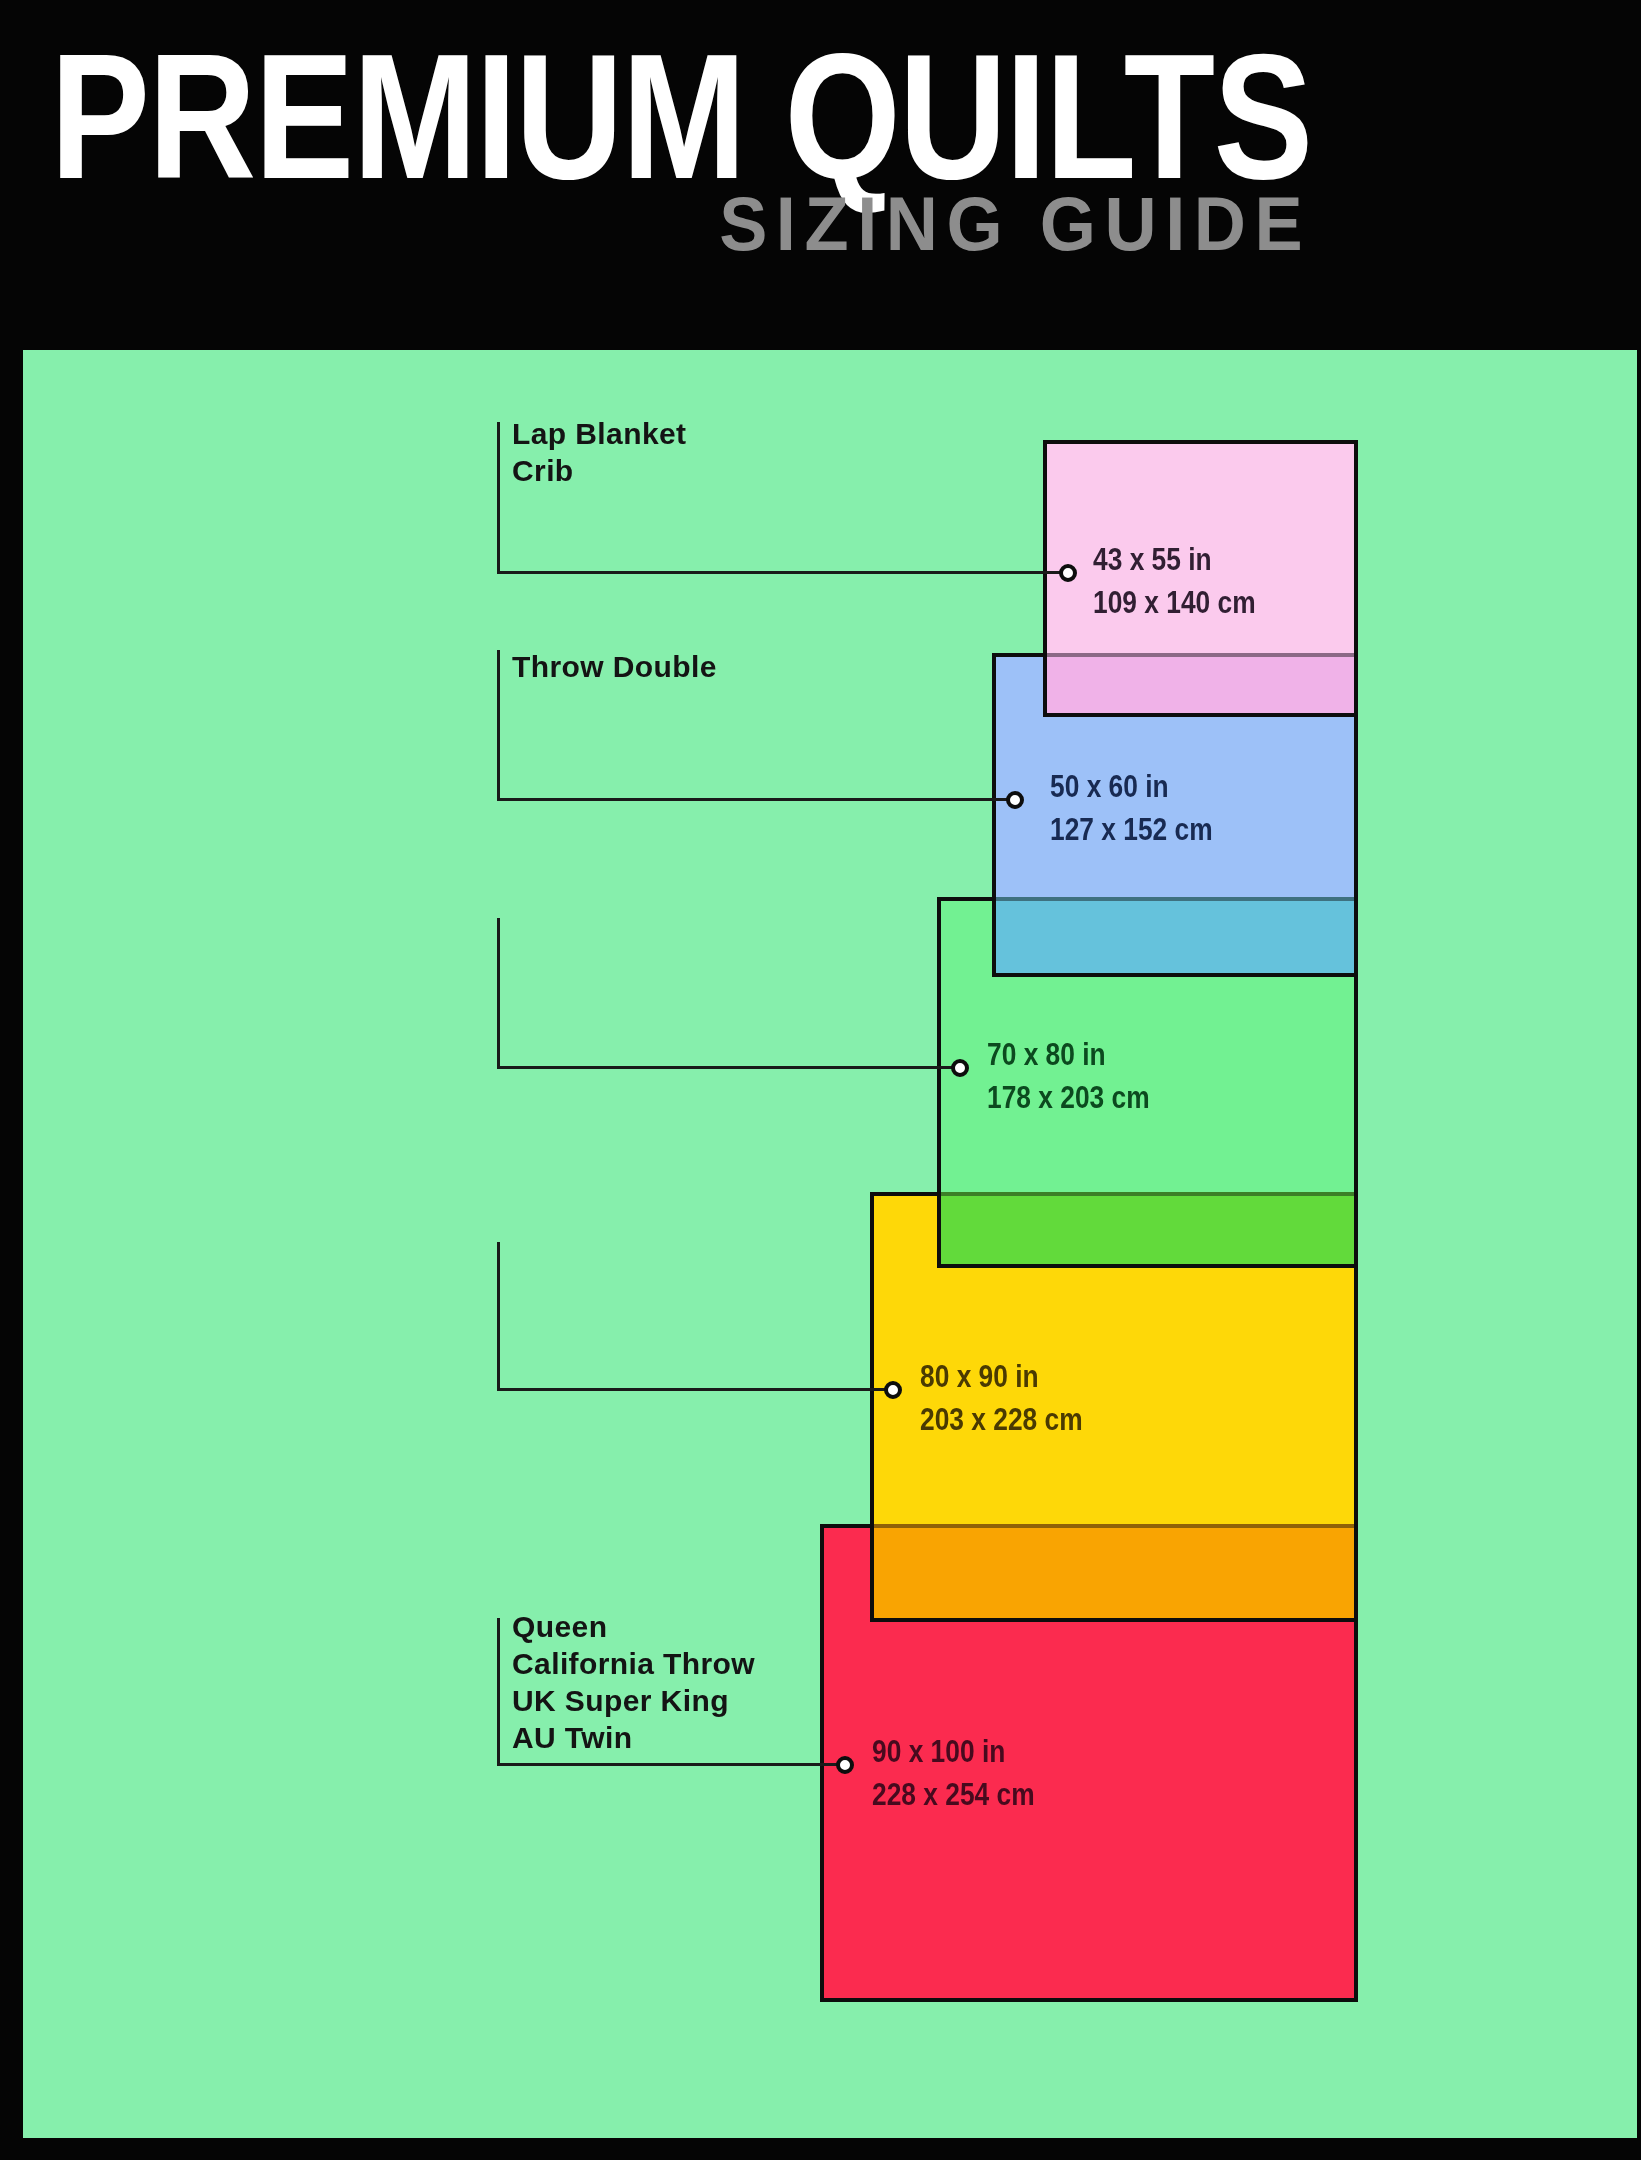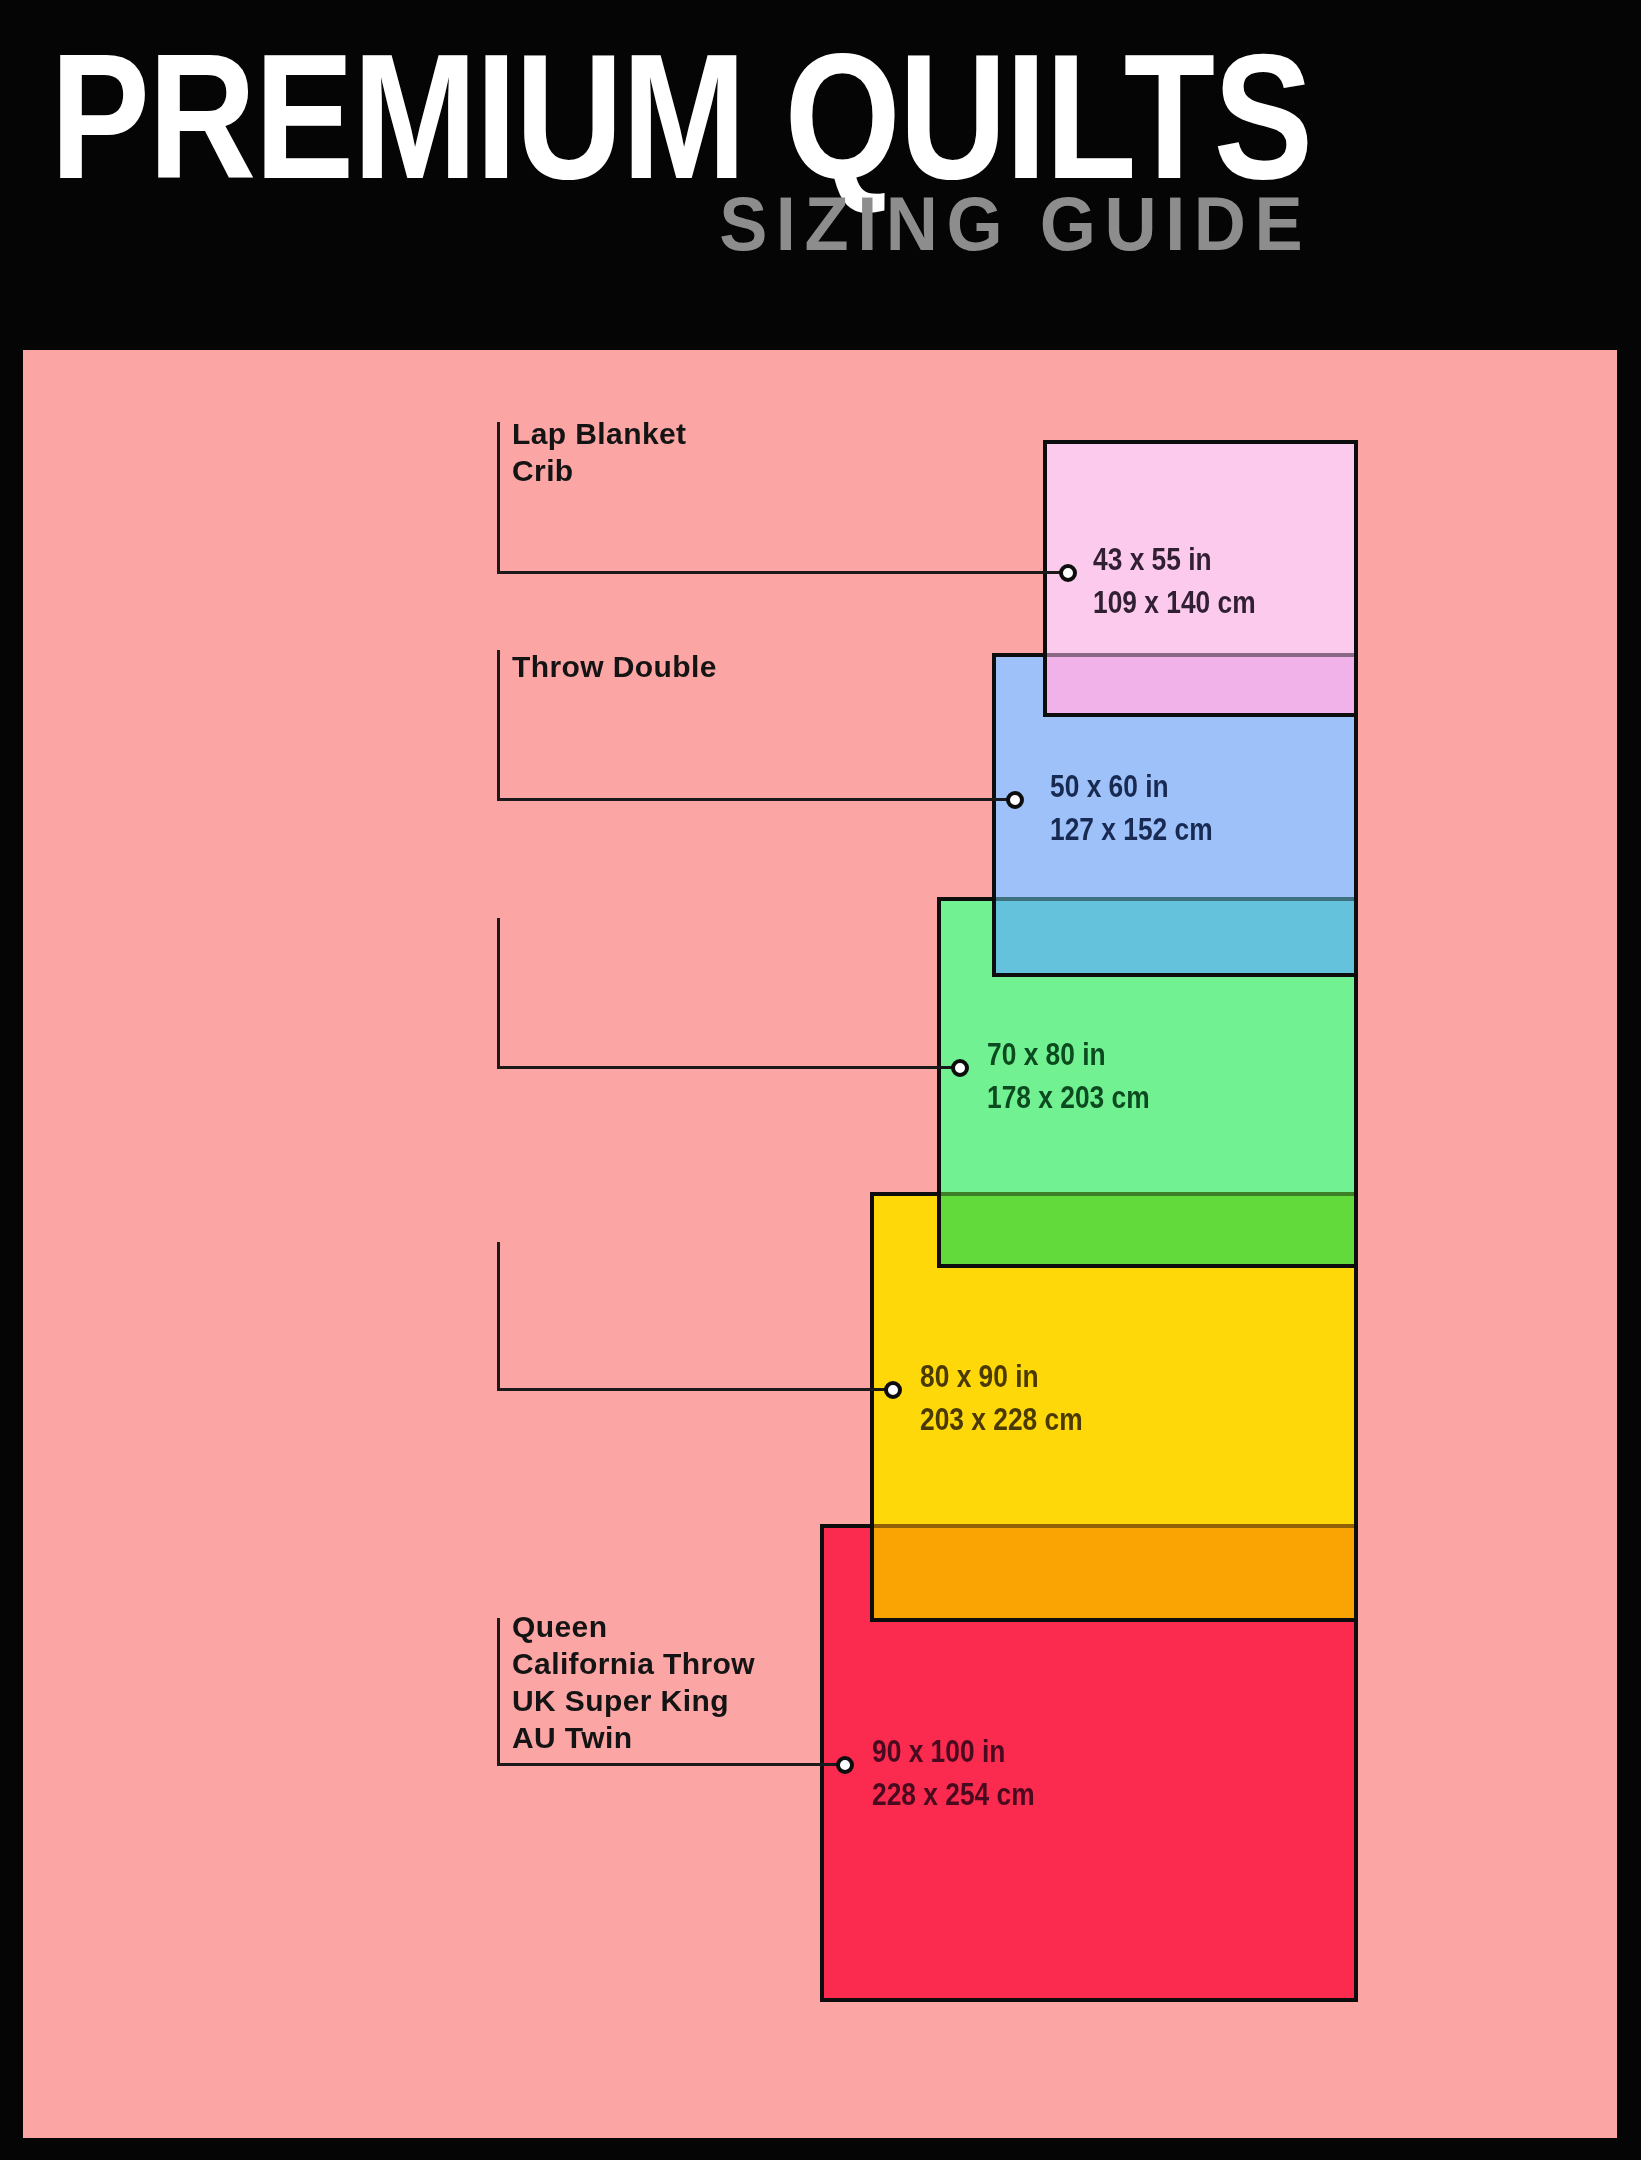--- a/index.html
+++ b/index.html
@@ -90,21 +90,21 @@
 </head>
 <body>
 
 <div id="root">
 
   <div class="header">
     <div class="title" style="color: rgb(255, 255, 255);">PREMIUM QUILTS</div>
     <div class="subtitle" style="color: rgb(141, 141, 141);">SIZING GUIDE</div>
   </div>
 
-  <div class="page" style="background-color: #fca5a5;">
+  <div class="page" style="background-color: #86efac; padding-left: 20px;">
 
     <div class="rect rect-king" style="background-color: rgb(251, 43, 79);"></div>
     <div class="rect rect-queen" style="background-color: rgb(254, 216, 8);"></div>
     <div class="rect rect-twin" style="background-color: rgb(114, 241, 146);"></div>
     <div class="rect rect-throw" style="background-color: rgb(157, 193, 248);"></div>
     <div class="rect rect-lap" style="background-color: rgb(251, 202, 237);"></div>
 
     <div class="overlap ov-pb" style="background-color: rgb(240, 178, 232);"></div>
     <div class="overlap ov-bg" style="background-color: rgb(101, 194, 220);"></div>
     <div class="overlap ov-gy" style="background-color: rgb(98, 218, 59);"></div>

